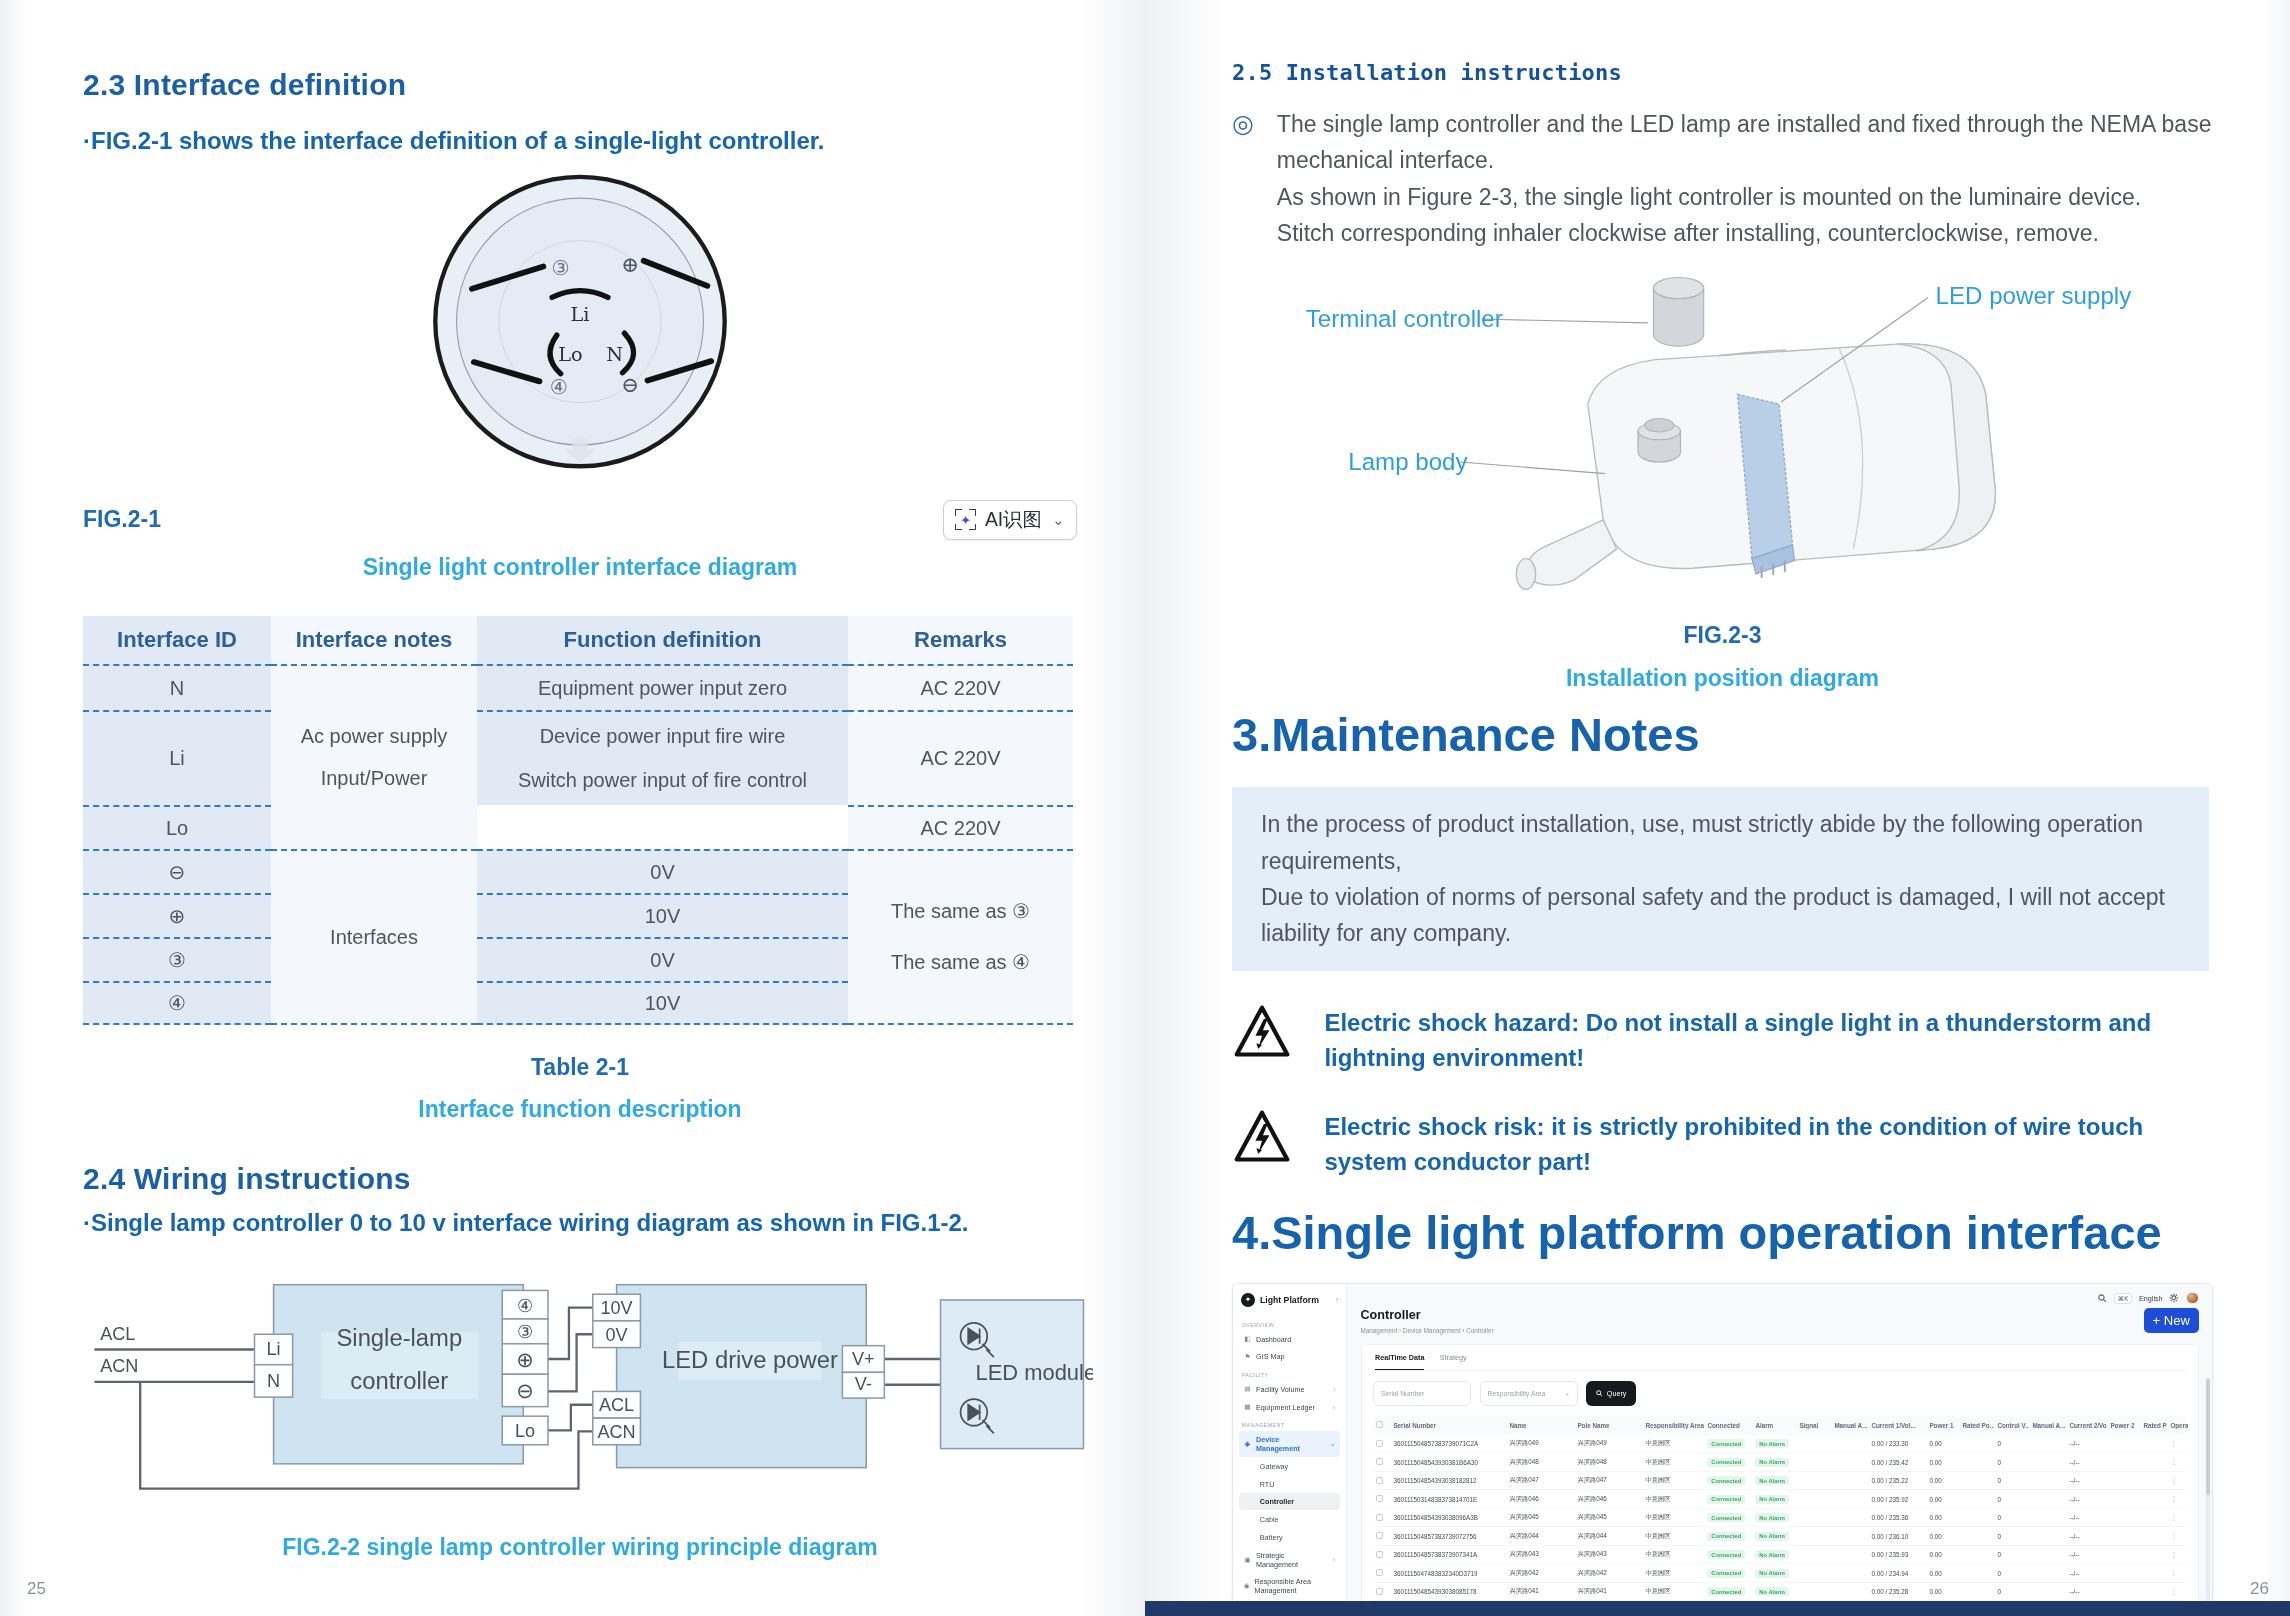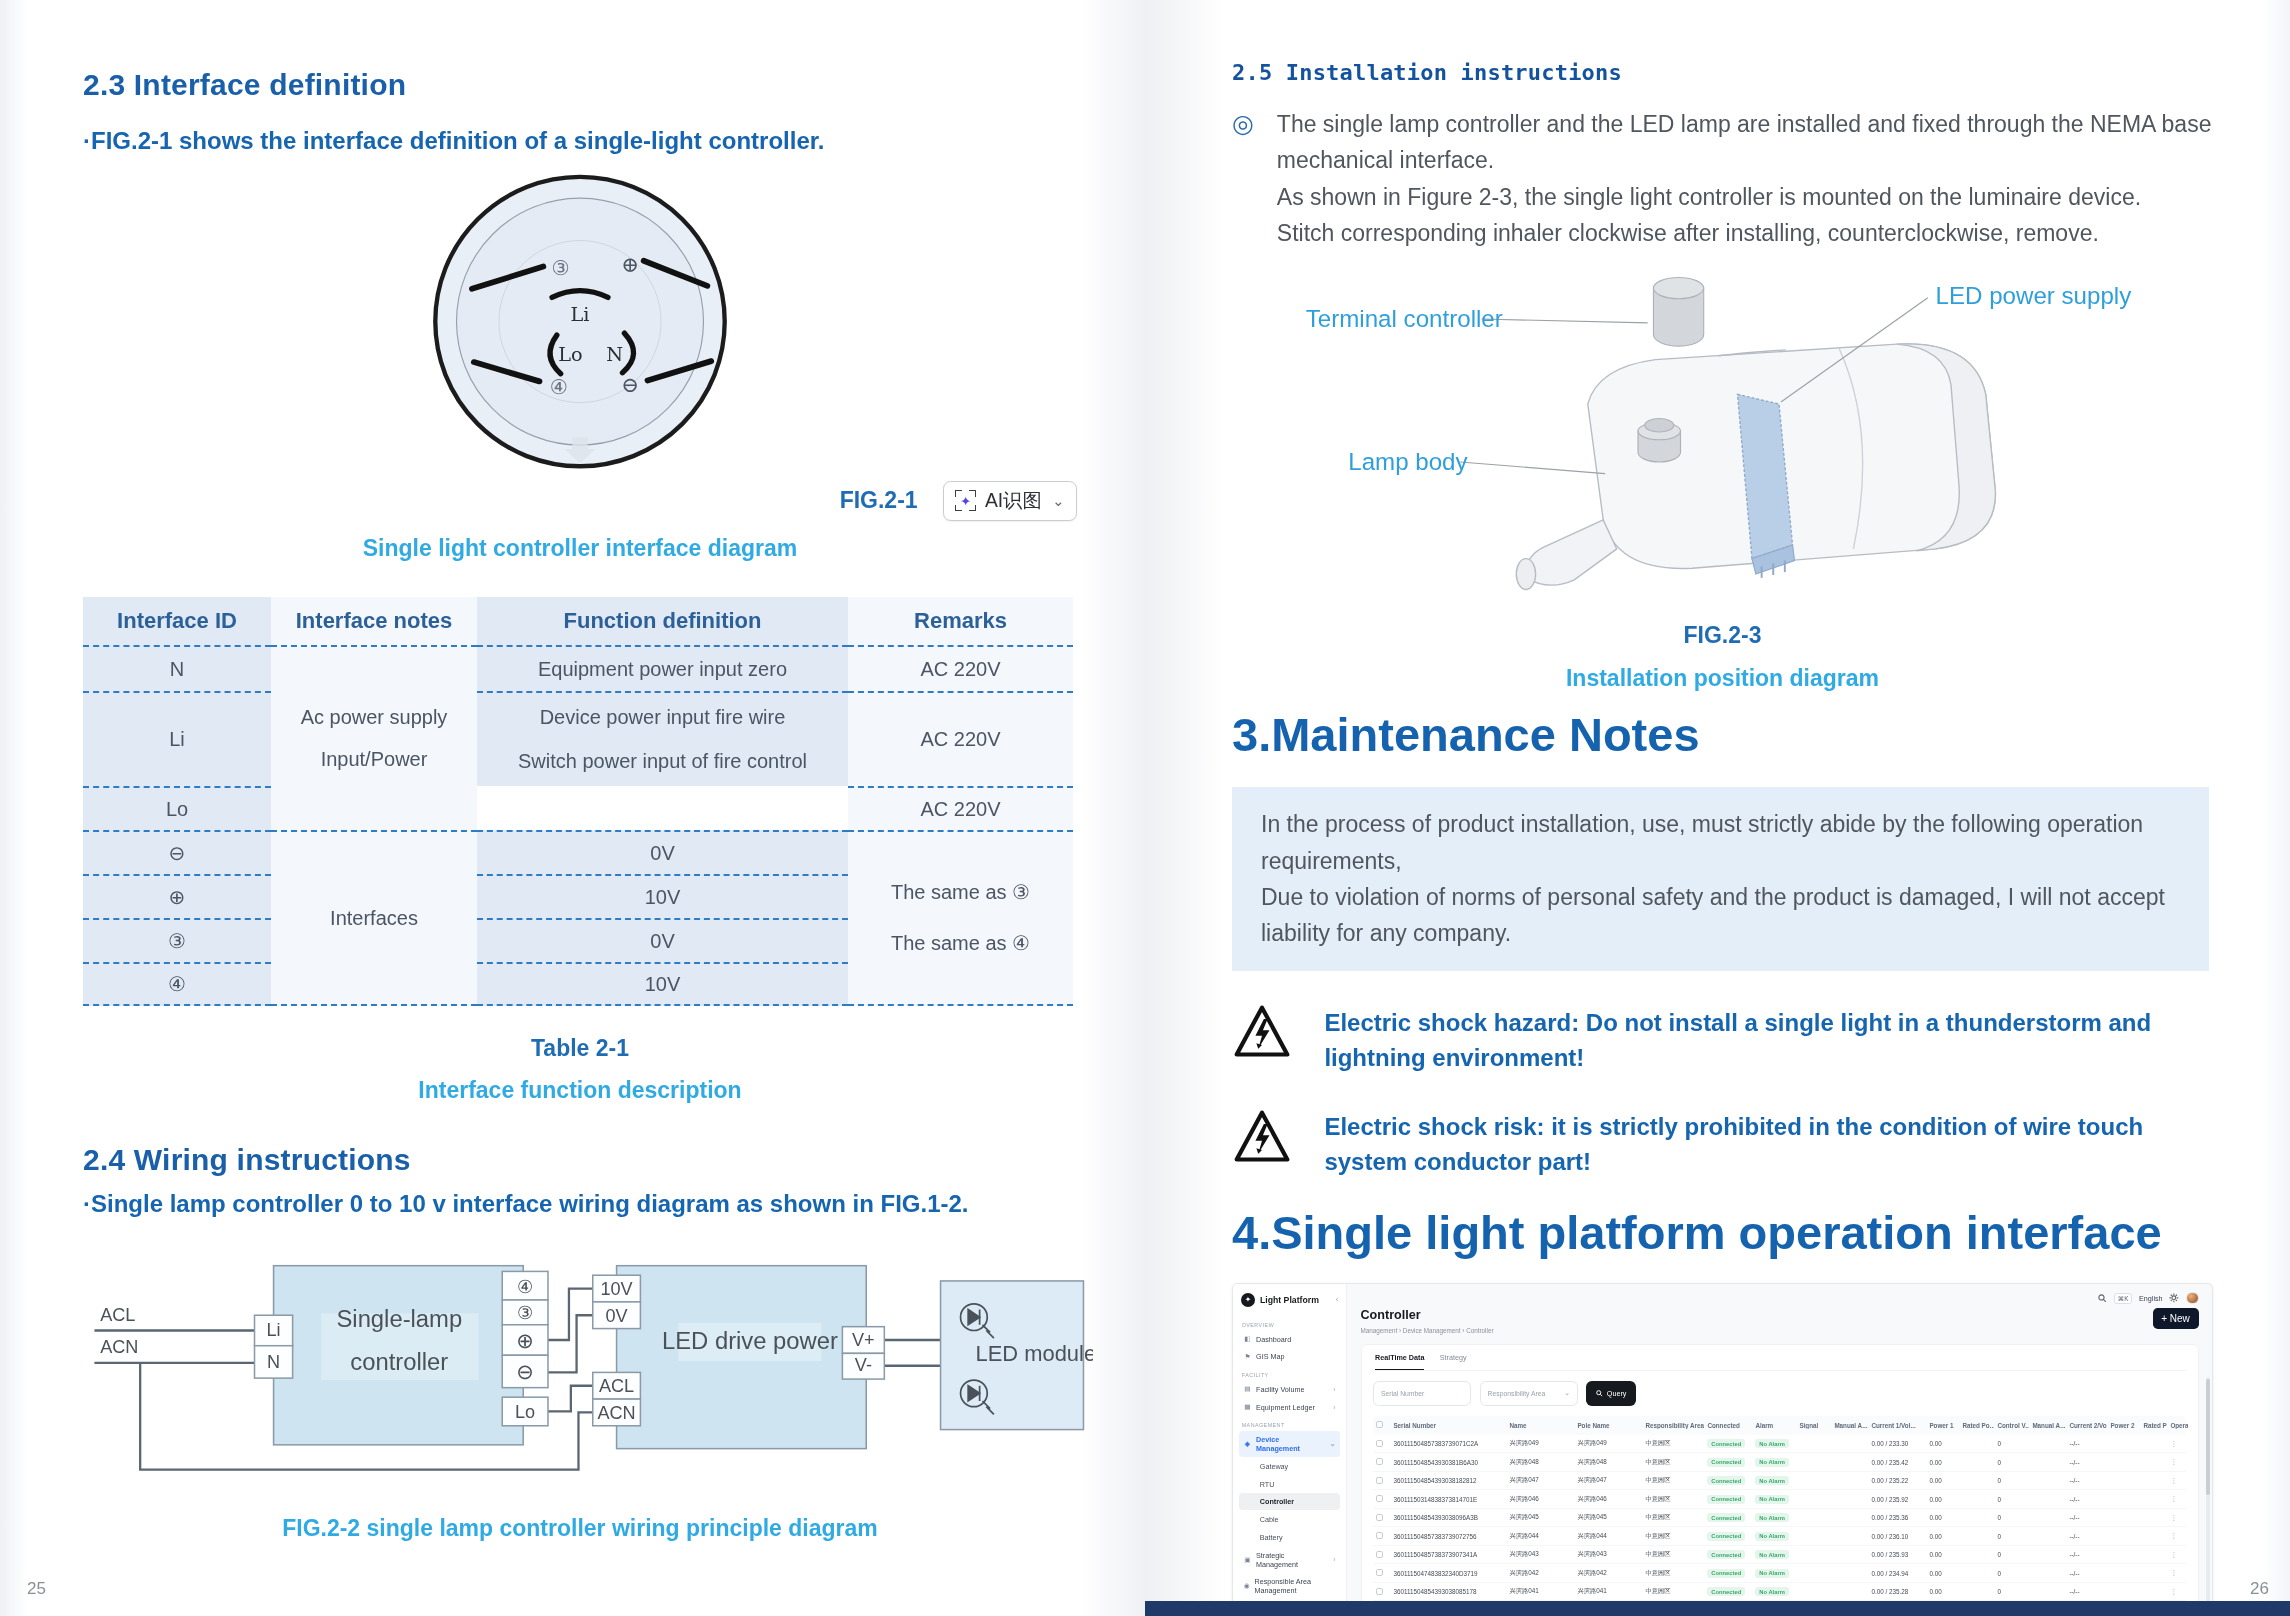--- a/index.html
+++ b/index.html
@@ -13,21 +13,21 @@
   
   .h-sec { color:#1a5fa9; font-size:30px; font-weight:bold; letter-spacing:0.2px; }
   .p-blue { color:#1565b0; font-size:24px; font-weight:bold; margin-top:17.4px; }
   .cap-num { color:#1f6cb5; font-size:23px; font-weight:bold; }
   .cap-desc { color:#2faae3; font-size:23px; font-weight:bold; }
   .h-chap { color:#1563ae; font-size:47px; font-weight:bold; }
   .body-gray { color:#50565e; font-size:23px; line-height:1.58; }
   .pageno { position:absolute; bottom:17.4px; color:#8a8f96; font-size:17px; }
   
   .fig-center { display:flex; justify-content:center; margin-top:13.5px; }
-  .figcap-row { display:flex; align-items:center; justify-content:flex-end; gap:25px; margin-top:3px; }
+  .figcap-row { display:flex; align-items:center; justify-content:space-between; gap:25px; margin-top:22px; }
   .ai-btn { display:inline-flex; align-items:center; gap:8.7px; background:#fff; border:1.4px solid #c9cdd3; border-radius:7.7px; padding:5.8px 11.6px; font-size:19.3px; color:#2b2f36; box-shadow:0 1px 1.9px rgba(0,0,0,0.06); }
   .spark-wrap { position:relative; width:21px; height:21px; display:inline-flex; align-items:center; justify-content:center; }
   .spark-wrap::before, .spark-wrap::after, .spark-in::before, .spark-in::after { content:""; position:absolute; width:5.8px; height:5.8px; border-color:#3a3f46; border-style:solid; border-width:0; }
   .spark-wrap::before { left:0; top:0; border-left-width:1.9px; border-top-width:1.9px; }
   .spark-wrap::after { right:0; top:0; border-right-width:1.9px; border-top-width:1.9px; }
   .spark-in::before { left:0; bottom:0; border-left-width:1.9px; border-bottom-width:1.9px; }
   .spark-in::after { right:0; bottom:0; border-right-width:1.9px; border-bottom-width:1.9px; }
   .spark-in { position:absolute; inset:0; color:#4f46e5; font-size:13.5px; display:flex; align-items:center; justify-content:center; }
   .chev { color:#6b7077; font-size:14.5px; margin-left:1.9px; }
   .caption-c { text-align:center; margin-top:15.4px; }
@@ -65,21 +65,21 @@
   .sb nav .arr { margin-left:auto; color:#a3aab4; font-size:6.8px; }
   .main { position:absolute; left:114px; top:0; right:0; bottom:0; }
   .topbar { display:flex; justify-content:flex-end; align-items:center; gap:6.8px; padding:7.7px 13.5px 0; }
   .tb-ic { color:#565d68; font-size:7.7px; display:flex; align-items:center; }
   .kbd { border:1px solid #dcdfe4; background:#fff; border-radius:2.9px; font-size:6.3px; color:#565d68; padding:1px 2.9px; }
   .lang { font-size:7.2px; color:#3b4351; }
   .avatar { width:12.6px; height:12.6px; border-radius:50%; background:radial-gradient(circle at 35% 30%, #f0b27d, #a9693c 70%, #70411f); border:1px solid #e8e8e8; }
   .titlebar { display:flex; align-items:flex-start; padding:3.9px 13.5px 0; }
   .pg-title { font-size:12.6px; font-weight:bold; color:#16191d; }
   .crumb { font-size:6.3px; color:#8a919c; margin-top:4.8px; }
-  .newbtn { margin-left:auto; background:#0f172a; color:#fff; font-size:10px; border-radius:4.8px; padding:4.8px 8.7px; }
+  .newbtn { margin-left:auto; background:#1d4ed8; color:#fff; font-size:13px; border-radius:4.8px; padding:4.8px 8.7px; }
   .card { margin:9.7px 13.5px 0; background:#fff; border:1px solid #eef0f3; border-radius:5.8px; padding:0 11.6px 5.8px; position:relative; }
   .tabs { display:flex; gap:15.4px; border-bottom:1px solid #f0f2f5; padding:8.7px 1.9px 0; }
   .tab { font-size:7.2px; color:#858c97; padding-bottom:6.8px; }
   .tab.on { color:#16191d; font-weight:bold; border-bottom:1.9px solid #16191d; }
   .filters { display:flex; gap:8.7px; padding:9.7px 0 9.7px; align-items:center; }
   .f-input, .f-select { width:98px; height:25px; border:1px solid #e3e6ea; border-radius:5.8px; background:#fff; font-size:6.8px; color:#9aa1ab; padding:0 6.8px; display:flex; align-items:center; }
   .f-select { justify-content:space-between; }
   .qbtn { height:25px; background:#16191d; color:#fff; border-radius:5.8px; font-size:7.2px; display:flex; align-items:center; gap:3.9px; padding:0 9.7px; }
   .thead, .trow { display:flex; align-items:center; }
   .thead { background:#fafbfc; border-radius:3.9px; height:19.3px; }

